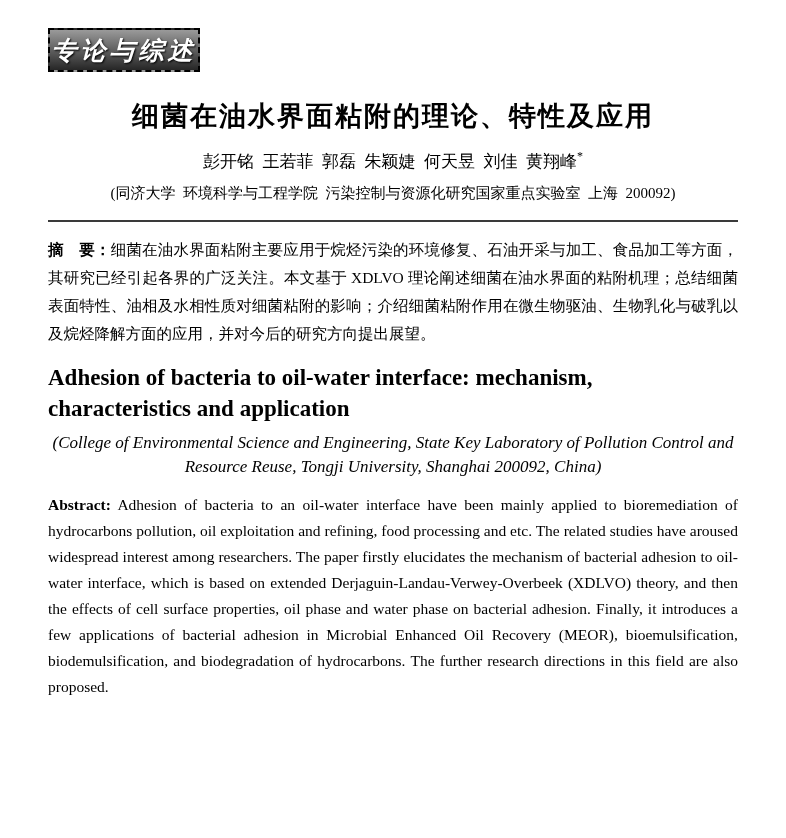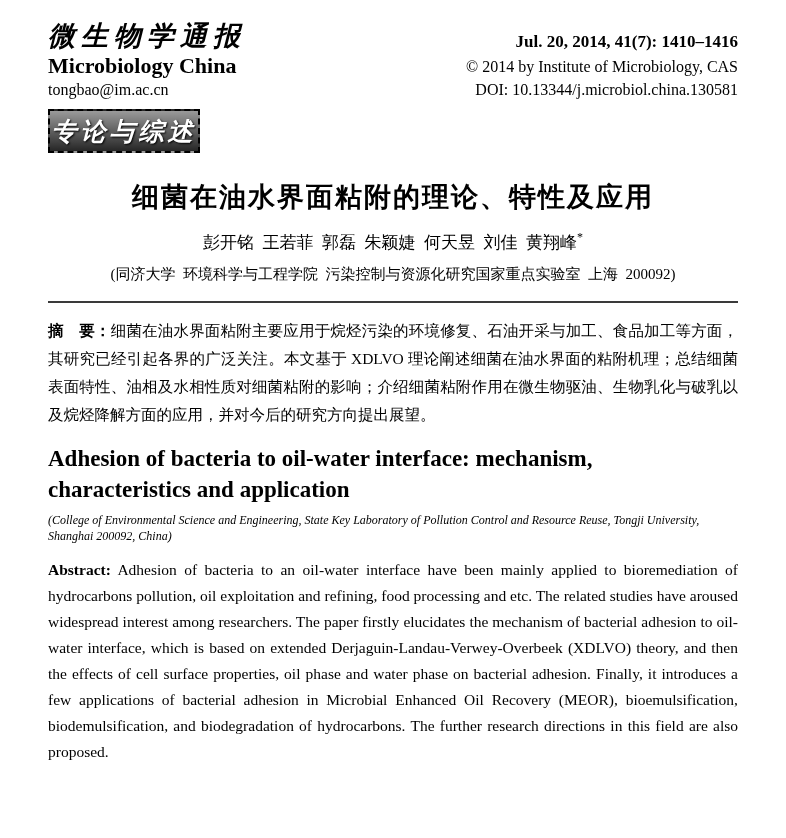--- a/index.html
+++ b/index.html
@@ -128,48 +128,37 @@
   }
   .authors-en {
     margin-top: 7px;
     text-align: center;
     font-size: 17px;
     line-height: 24px;
     white-space: pre-wrap;
   }
   .affil-en {
     margin-top: 7px;
+    text-align: center;
     font-style: italic;
-    font-size: 12px;
-    line-height: 16px;
+    font-size: 17px;
+    line-height: 24px;
   }
   .abstract-en {
     margin: 13px 0 0 0;
     font-size: 15.5px;
     line-height: 26px;
     text-align: justify;
   }
 </style>
 </head>
 <body>
 
 <div class="page">
 
-  <div class="header">
-    <div class="header-left">
-      <div class="journal-zh">微生物学通报</div>
-      <div class="journal-en">Microbiology China</div>
-      <div class="journal-email">tongbao@im.ac.cn</div>
-    </div>
-    <div class="header-right">
-      <div class="issue-info">Jul. 20, 2014, 41(7): 1410–1416</div>
-      <div class="copyright">© 2014 by Institute of Microbiology, CAS</div>
-      <div class="doi">DOI: 10.13344/j.microbiol.china.130581</div>
-    </div>
-  </div>
 
   <div class="banner" id="banner" style="background: linear-gradient(rgb(154, 154, 154), rgb(38, 38, 38)); color: rgb(255, 255, 255); border-color: rgb(0, 0, 0);">专论与综述</div>
 
   <h1 class="title-zh">细菌在油水界面粘附的理论、特性及应用</h1>
 
   <div class="authors-zh"><span>彭开铭  王若菲  郭磊  朱颖婕  何天昱  刘佳  黄翔峰</span><sup>*</sup></div>
 
   <div class="affil-zh">(同济大学  环境科学与工程学院  污染控制与资源化研究国家重点实验室  上海  200092)</div>
 
   <hr class="rule">

